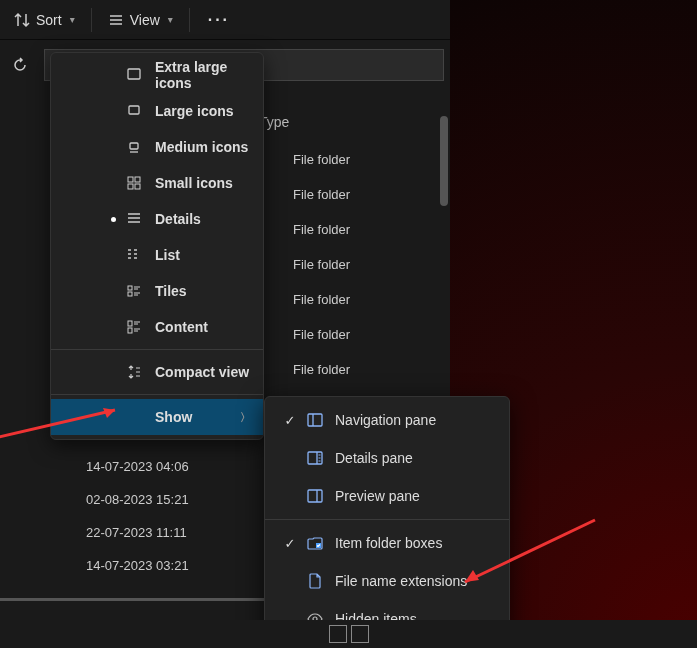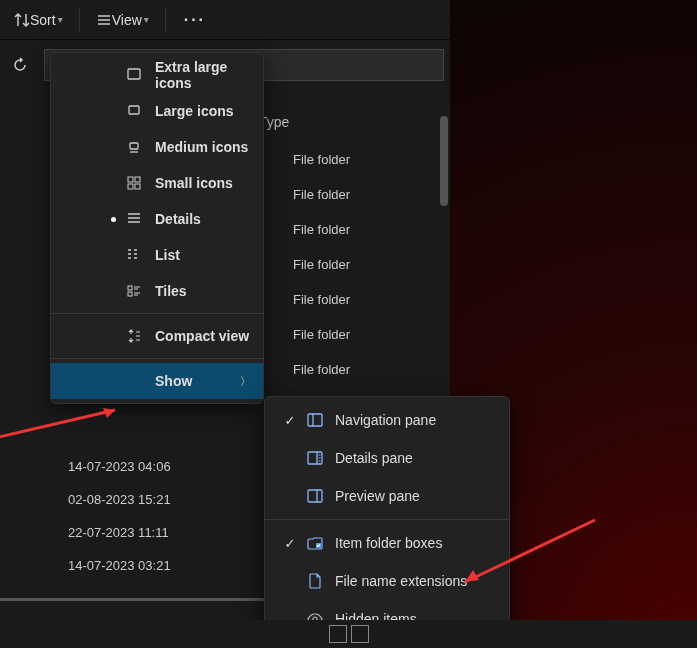--- a/index.html
+++ b/index.html
@@ -1,32 +1,32 @@
 <!DOCTYPE html>
 <html><head>
   <meta charset="utf-8">
   <style>
     * { box-sizing: border-box; margin: 0; padding: 0; font-family: "Segoe UI", Arial, sans-serif; }
     body { width: 697px; height: 648px; background: #1a0a0a; position: relative; overflow: hidden; }
     .desktop-bg { position: absolute; left: 450px; top: 0; right: 0; bottom: 0; background: radial-gradient(circle at 100% 100%, #4a0000 0%, #2a0505 40%, #0d0404 100%); }
     .explorer { position: absolute; left: 0; top: 0; width: 450px; height: 620px; background: #1a1a1a; }
     .toolbar { height: 40px; display: flex; align-items: center; padding: 0 4px; border-bottom: 1px solid #0a0a0a; }
-    .tb-btn { display: flex; align-items: center; padding: 6px 10px; color: #ddd; font-size: 14px; cursor: pointer; border-radius: 4px; }
+    .tb-btn { display: flex; align-items: center; gap: 6px; padding: 6px 10px; color: #ddd; font-size: 14px; cursor: pointer; border-radius: 4px; }
     .tb-btn svg { width: 16px; height: 16px; }
     .tb-sep { width: 1px; height: 24px; background: #333; margin: 0 6px; }
     .tb-chevron { font-size: 10px; color: #999; margin-left: 2px; }
     .tb-more { padding: 6px 12px; color: #ddd; letter-spacing: 2px; font-weight: bold; cursor: pointer; }
     .secondary-bar { height: 50px; display: flex; align-items: center; padding: 0 6px; }
     .reload-btn { width: 28px; height: 28px; display: flex; align-items: center; justify-content: center; color: #ddd; cursor: pointer; }
     .address-area { flex: 1; height: 32px; border: 1px solid #444; margin-left: 10px; background: #2a2a2a; }
     .file-pane { position: absolute; left: 253px; top: 110px; width: 170px; }
     .col-header { color: #bbb; font-size: 14px; padding: 4px 6px 12px; }
     .folder-row { color: #ccc; font-size: 13px; padding: 10px 6px; margin-left: 34px; }
     .scroll-thumb { position: absolute; left: 440px; top: 116px; width: 8px; height: 90px; background: #555; border-radius: 4px; }
-    .dates-list { position: absolute; left: 68px; top: 450px; }
+    .dates-list { position: absolute; left: 86px; top: 450px; }
     .date-row { color: #ccc; font-size: 13px; padding: 9px 0; }
     .view-menu { position: absolute; left: 50px; top: 52px; width: 214px; background: #222; border: 1px solid #333; border-radius: 6px; padding: 4px 0; box-shadow: 0 6px 20px rgba(0,0,0,0.6); }
     .menu-item { display: flex; align-items: center; height: 36px; padding: 0 12px 0 18px; color: #ddd; font-size: 14px; cursor: pointer; position: relative; font-weight: bold; }
     .menu-item:hover, .menu-item.hover { background: #0c4a6e; }
     .menu-item .dot { position: absolute; left: 60px; width: 5px; height: 5px; background: #fff; border-radius: 50%; }
     .menu-icon { width: 18px; height: 18px; display: flex; align-items: center; justify-content: center; color: #ccc; margin-left: 56px; margin-right: 12px; flex-shrink: 0; }
     .menu-icon svg { width: 16px; height: 16px; }
     .menu-item.with-dot .menu-icon { margin-left: 56px; }
     .menu-divider { height: 1px; background: #3a3a3a; margin: 4px 0; }
     .menu-item .chevron-r { margin-left: auto; color: #999; font-size: 11px; }
@@ -156,20 +156,31 @@
     <span class="menu-icon">
         <svg viewBox="0 0 16 16">
           <rect x="2" y="3" width="4" height="4" stroke="#ccc" fill="none"></rect>
           <path d="M8 4h6 M8 6h4" stroke="#ccc"></path>
           <rect x="2" y="9" width="4" height="4" stroke="#ccc" fill="none"></rect>
           <path d="M8 10h6 M8 12h4" stroke="#ccc"></path>
         </svg>
       </span>
     <span>Tiles</span>
   </div>
+  <div class="menu-item">
+    <span class="menu-icon">
+        <svg viewBox="0 0 16 16">
+          <rect x="2" y="2" width="4" height="5" stroke="#ccc" fill="none"></rect>
+          <path d="M8 3h6 M8 5h4" stroke="#ccc"></path>
+          <rect x="2" y="9" width="4" height="5" stroke="#ccc" fill="none"></rect>
+          <path d="M8 10h6 M8 12h4" stroke="#ccc"></path>
+        </svg>
+      </span>
+    <span>Content</span>
+  </div>
   <div class="menu-divider"></div>
   <div class="menu-item">
     <span class="menu-icon">
         <svg viewBox="0 0 16 16">
           <path d="M5 2v4 M3 4l2-2 2 2 M5 14v-4 M3 12l2 2 2-2 M10 4h4 M10 8h4 M10 12h4" stroke="#ccc" fill="none" stroke-width="1.2"></path>
         </svg>
       </span>
     <span>Compact view</span>
   </div>
   <div class="menu-divider"></div>

